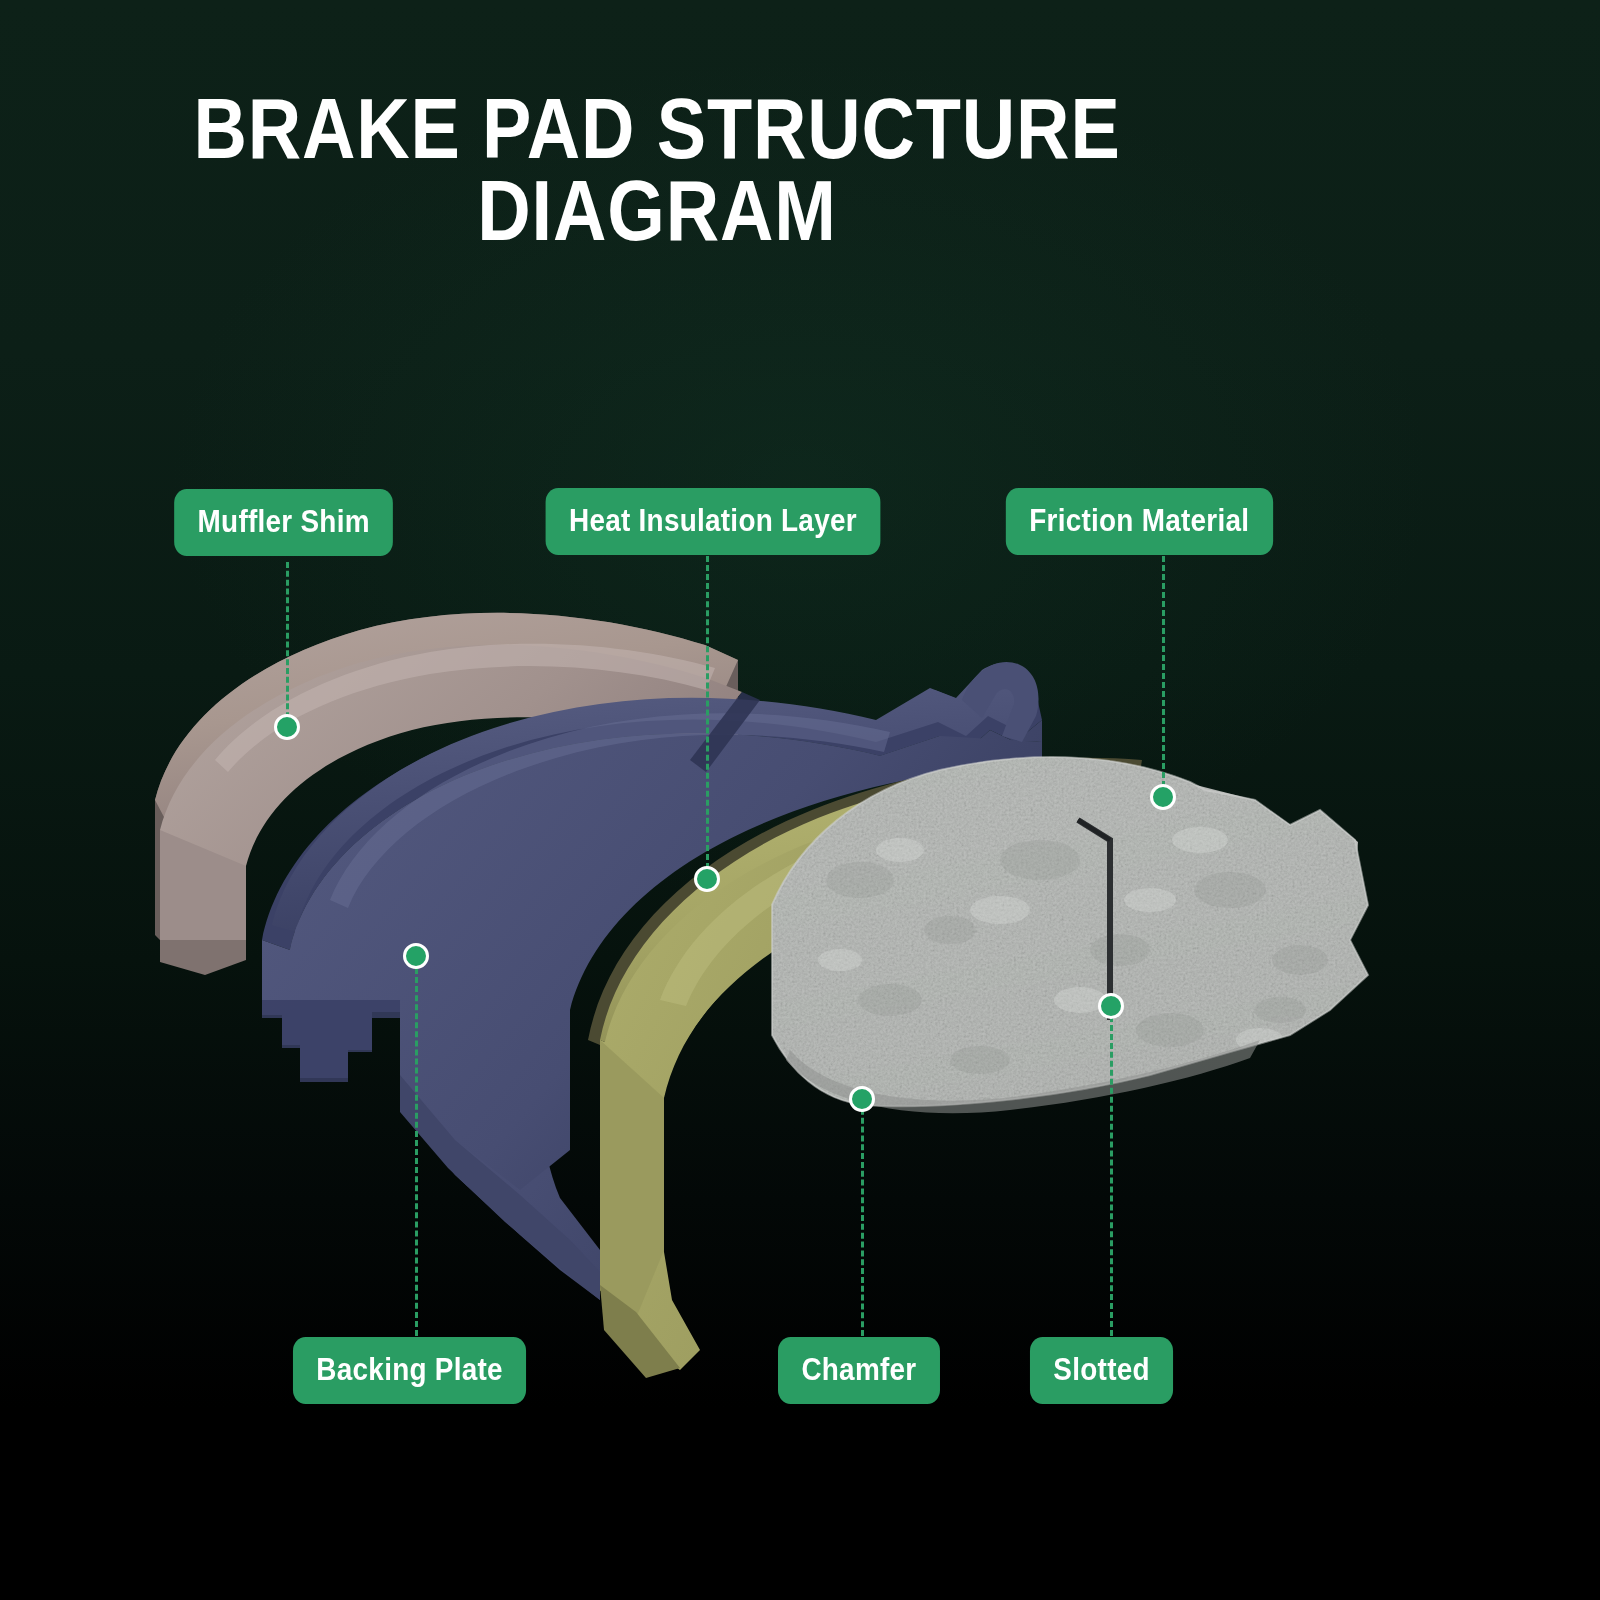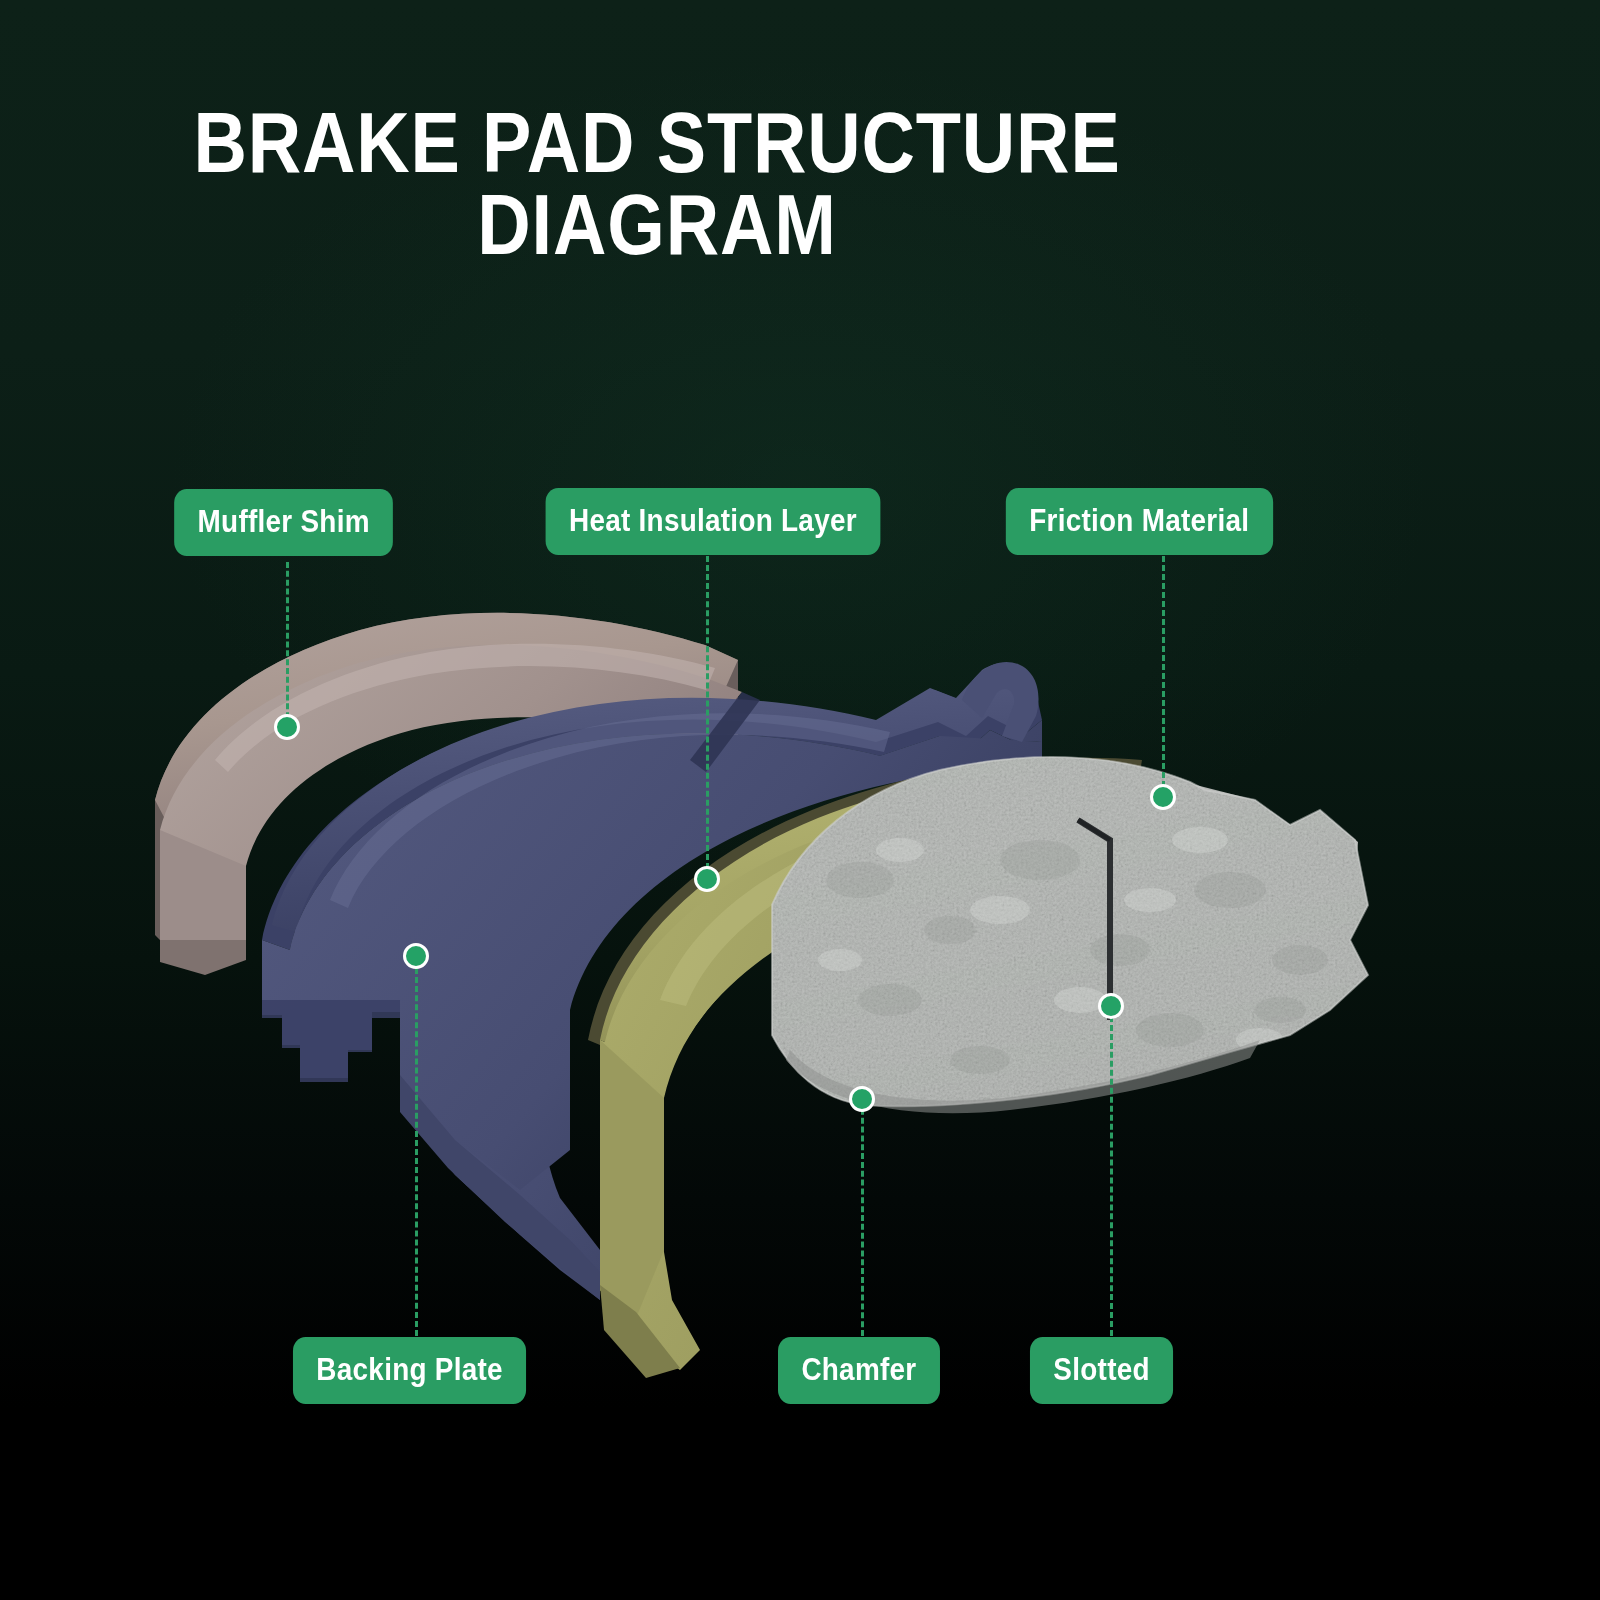--- a/index.html
+++ b/index.html
@@ -27,21 +27,21 @@
     content:"";
     position:absolute;
     inset:0;
     pointer-events:none;
     background: radial-gradient(ellipse 900px 600px at 50% 30%, rgba(20,60,42,0.30), rgba(0,0,0,0) 70%);
   }
 
   
   .title-wrap {
     position: absolute;
-    top: 102px;
+    top: 88px;
     left: 0;
     width: 1314px;
     text-align: center;
     z-index: 40;
   }
   .title-line {
     color: #ffffff;
     font-family: "Liberation Sans Narrow", "Liberation Sans", sans-serif;
     font-weight: 700;
     font-size: 86px;

